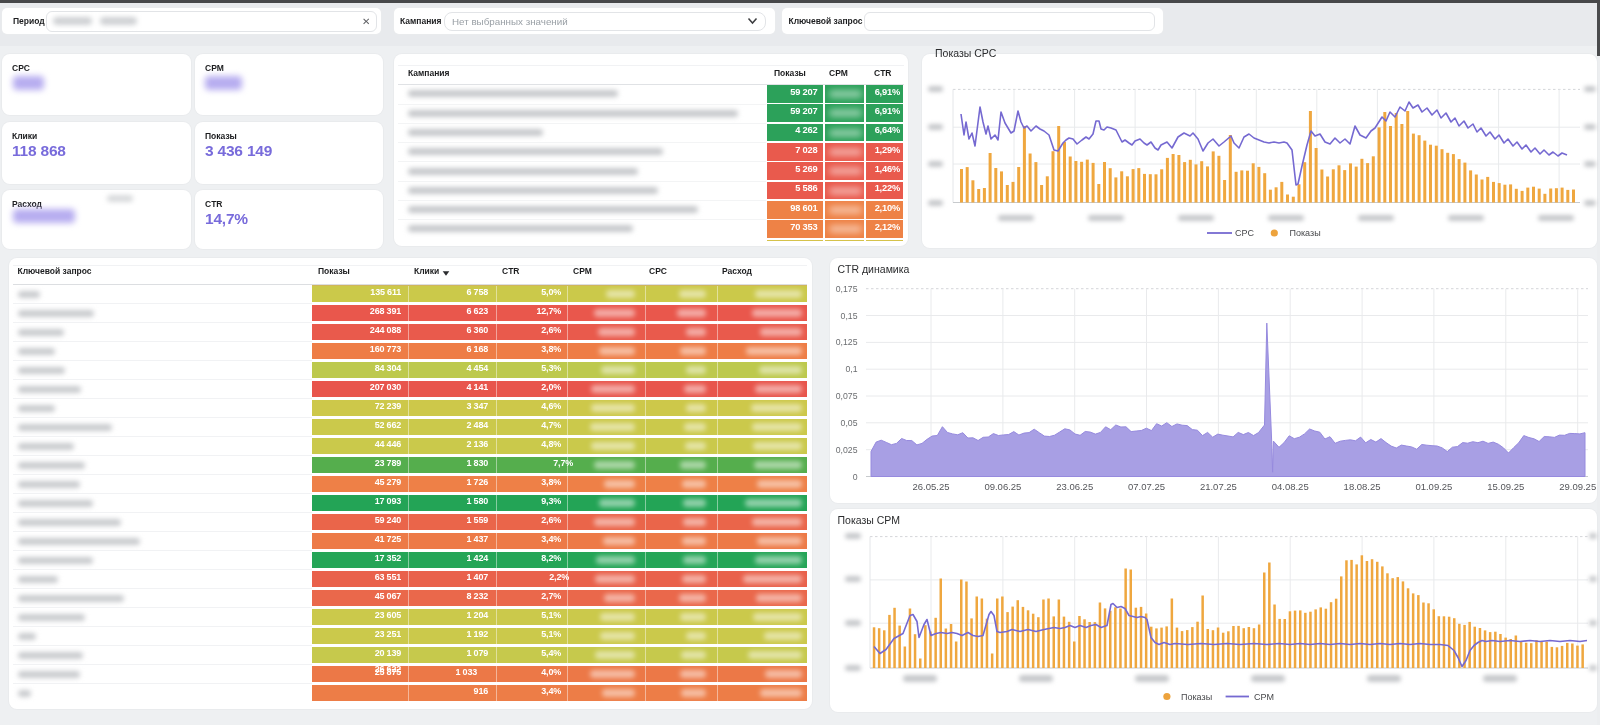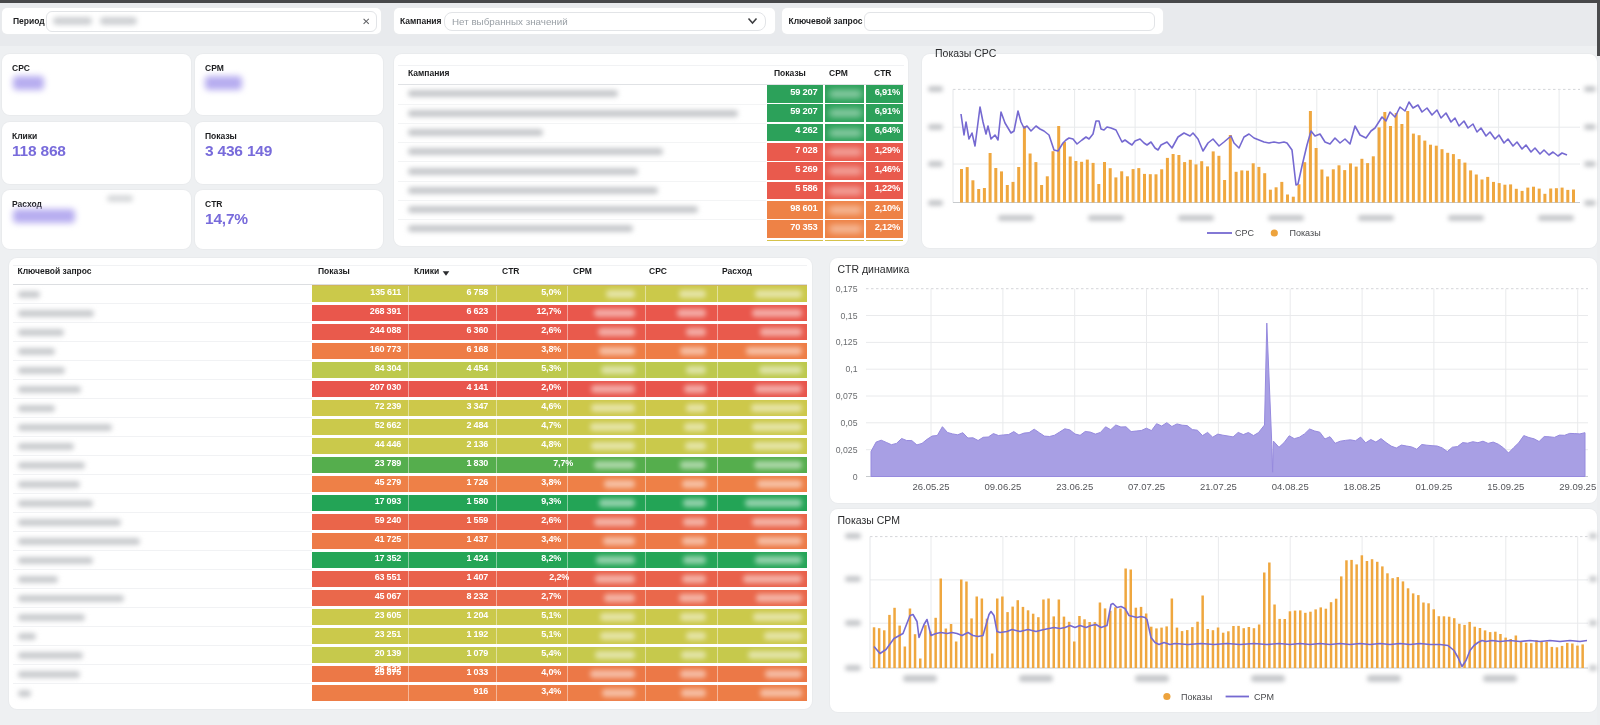--- a/index.html
+++ b/index.html
@@ -316,21 +316,21 @@
 <div class="cell" style="left:311px;top:647.8px;width:90px;">20 139</div>
 <div class="cell" style="left:398px;top:647.8px;width:90px;">1 079</div>
 <div class="cell" style="left:471px;top:647.8px;width:90px;">5,4%</div>
 <div class="blob" style="left:595px;top:651.2px;width:40px;height:8px;background:rgba(255,255,255,0.5);filter:blur(2.6px);"></div>
 <div class="blob" style="left:681px;top:651.2px;width:25px;height:8px;background:rgba(255,255,255,0.5);filter:blur(2.6px);"></div>
 <div class="blob" style="left:748px;top:651.2px;width:54px;height:8px;background:rgba(255,255,255,0.5);filter:blur(2.6px);"></div>
 <div class="blob" style="left:17.5px;top:670.6px;width:62px;height:7px;background:#c9cbce;filter:blur(2.4px);"></div>
 <div class="hsep" style="left:13px;top:664.4px;width:299px;"></div>
 <div class="abs" style="left:312px;top:665.6px;width:495px;height:16.9px;background:#ec7847;"></div>
 <div class="cell" style="left:311px;top:666.8px;width:90px;">25 875</div>
-<div class="cell" style="left:398px;top:666.8px;width:90px;">1 033</div>
+<div class="cell" style="left:398px;top:666.8px;width:79px;">1 033</div>
 <div class="cell" style="left:471px;top:666.8px;width:90px;">4,0%</div>
 <div class="blob" style="left:590px;top:670.2px;width:45px;height:8px;background:rgba(255,255,255,0.5);filter:blur(2.6px);"></div>
 <div class="blob" style="left:680px;top:670.2px;width:26px;height:8px;background:rgba(255,255,255,0.5);filter:blur(2.6px);"></div>
 <div class="blob" style="left:765px;top:670.2px;width:37px;height:8px;background:rgba(255,255,255,0.5);filter:blur(2.6px);"></div>
 <div class="blob" style="left:17.5px;top:689.6px;width:13px;height:7px;background:#c9cbce;filter:blur(2.4px);"></div>
 <div class="hsep" style="left:13px;top:683.4px;width:299px;"></div>
 <div class="abs" style="left:312px;top:684.6px;width:495px;height:16.9px;background:#ed7d47;"></div>
 <div class="cell" style="left:311px;top:664px;width:90px;">26 622</div>
 <div class="cell" style="left:398px;top:685.8px;width:90px;">916</div>
 <div class="cell" style="left:471px;top:685.8px;width:90px;">3,4%</div>

